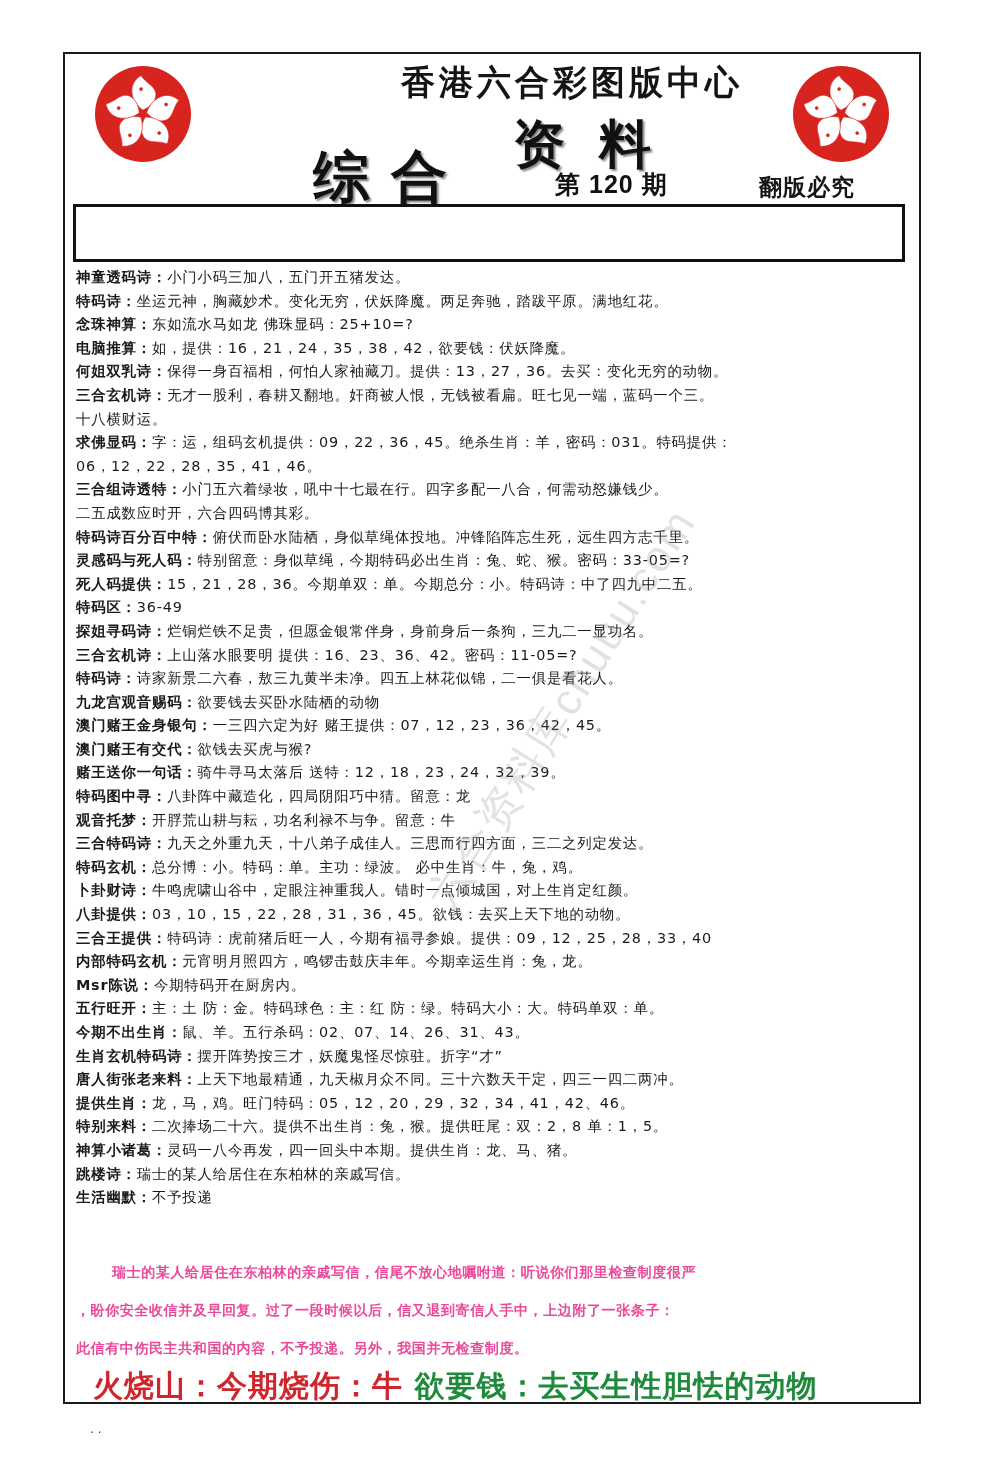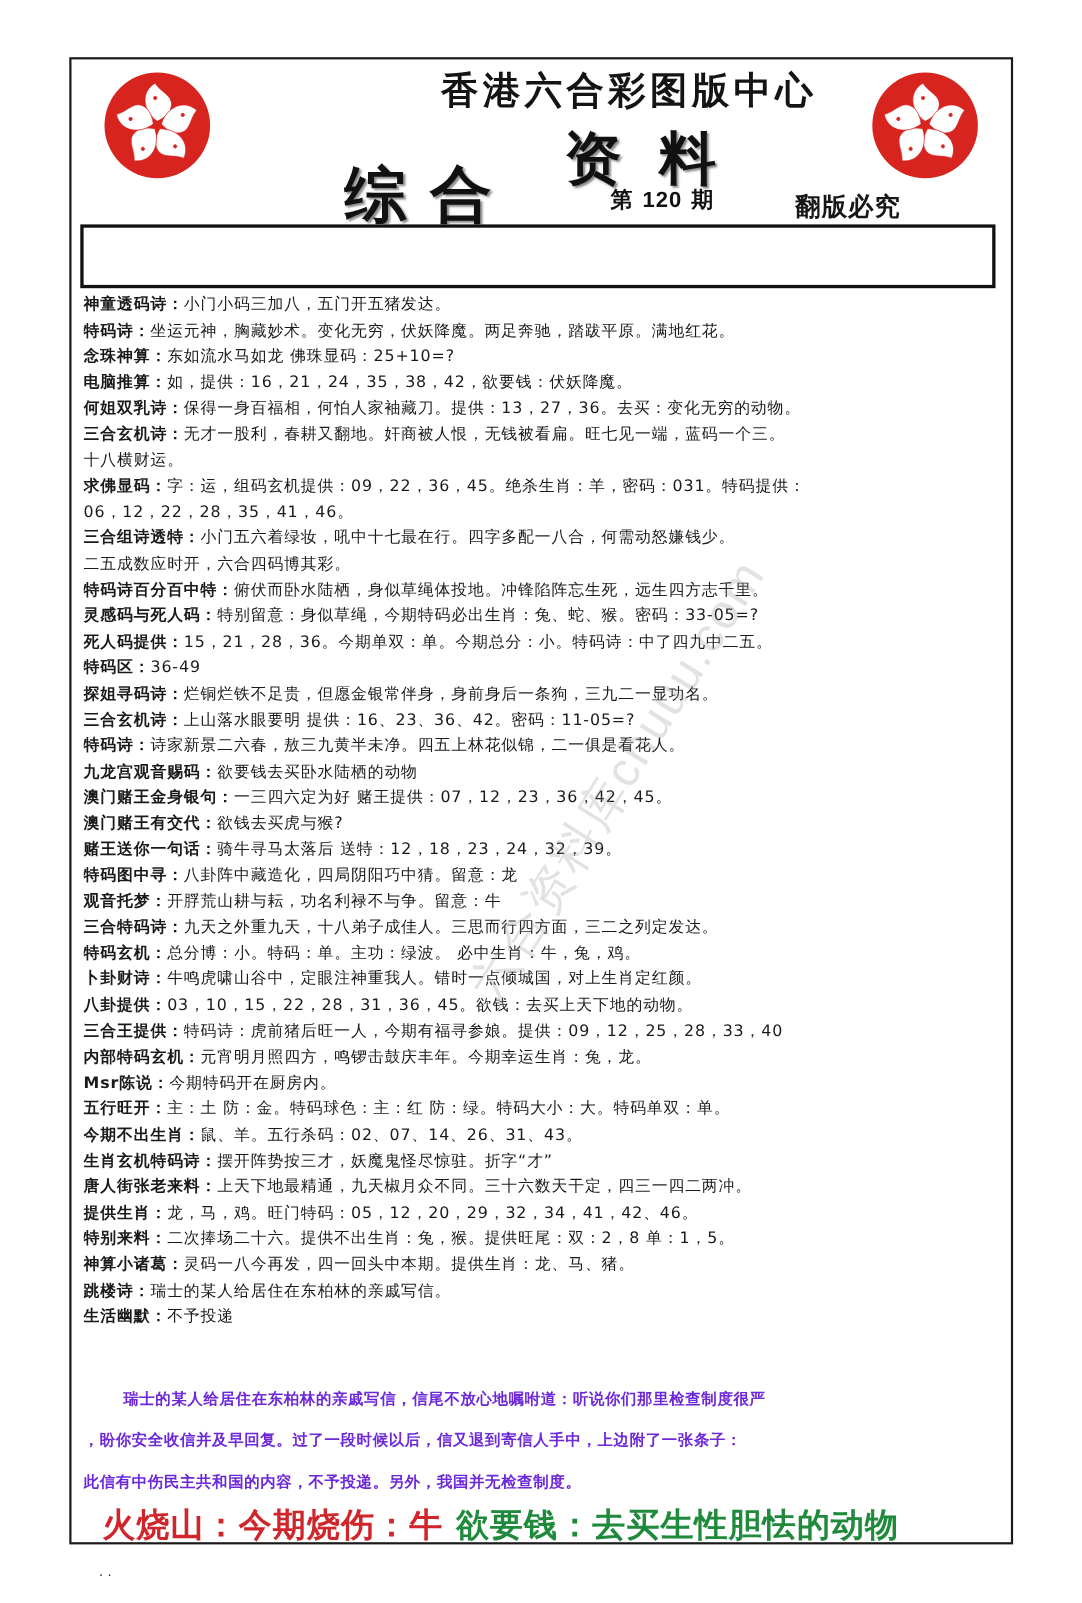--- a/index.html
+++ b/index.html
@@ -8,42 +8,42 @@
   .sheet { position: absolute; left: 63px; top: 52px; width: 858px; height: 1352px;
            border: 2px solid #1a1a1a; box-sizing: border-box; background: #fff; }
   .logo { position: absolute; width: 96px; height: 96px; border-radius: 50%;
           background: #d8241f; top: 12px; }
   .logo.left { left: 30px; }
   .logo.right { left: 728px; }
   .logo svg { width: 96px; height: 96px; display: block; }
   .corner-label { position: absolute; top: 118px; font-size: 23px; font-weight: bold;
                   font-family: "DejaVu Serif", serif; color: #161616; letter-spacing: 1px; }
   .corner-label.left { left: 32px; margin-top: 44px; }
-  .corner-label.right { left: 658px; }
+  .corner-label.right { left: 694px; }
   .main-title { position: absolute; top: 6px; left: 180px; width: 498px; text-align: right;
                 font-size: 34px; font-weight: bold; letter-spacing: 4px; color: #141414;
                 font-family: "DejaVu Serif", serif; }
   .big-title-a { position: absolute; left: 248px; top: 86px; font-size: 56px; font-weight: bold;
                  font-family: "DejaVu Serif", serif; letter-spacing: 22px; color: #111;
                  text-shadow: 2px 2px 2px #888; }
   .big-title-b { position: absolute; left: 448px; top: 56px; font-size: 52px; font-weight: bold;
                  font-family: "DejaVu Serif", serif; letter-spacing: 34px; color: #111;
                  text-shadow: 2px 2px 2px #888; }
-  .issue { position: absolute; left: 486px; top: 114px; font-size: 20px; font-weight: bold;
+  .issue { position: absolute; left: 486px; top: 114px; font-size: 25px; font-weight: bold;
            font-family: "Liberation Sans", sans-serif; color: #111; letter-spacing: 1px; }
   .issue span { margin: 0 4px; }
   .empty-box { position: absolute; left: 8px; top: 150px; width: 832px; height: 58px;
                border: 3px solid #111; box-sizing: border-box; background: #fff; }
   .content { position: absolute; left: 11px; top: 212px; width: 836px; }
   .line { height: 23.6px; line-height: 23.6px; font-size: 14.4px; white-space: nowrap;
           overflow: hidden; color: #1a1a1a; letter-spacing: 0.8px; }
   .line .lbl { font-weight: bold; }
   .story { position: absolute; left: 11px; top: 1206px; width: 830px; }
   .story p { margin: 0; height: 38px; line-height: 24px; font-size: 14px; white-space: nowrap;
-             overflow: hidden; letter-spacing: 0.6px; color: #6d28d9; font-weight: bold; }
+             overflow: hidden; letter-spacing: 0.6px; color: #ec4899; font-weight: bold; }
   .story p.indent { padding-left: 36px; }
   .footer { position: absolute; left: 28px; top: 1312px; font-size: 30px; font-weight: bold;
             font-family: "DejaVu Serif", serif; white-space: nowrap; letter-spacing: 1px; }
   .footer .red { color: #d0262b; }
   .footer .green { color: #1f8a3c; text-align: center; }
   .watermark { position: absolute; left: 330px; top: 680px; transform: rotate(-58deg);
                transform-origin: center; font-size: 44px; color: rgba(150,150,150,0.28);
                font-family: "Liberation Sans", sans-serif; white-space: nowrap; pointer-events: none;
                letter-spacing: 2px; }
   .dots { position: absolute; left: 90px; top: 1422px; font-size: 12px; color: #333; }

